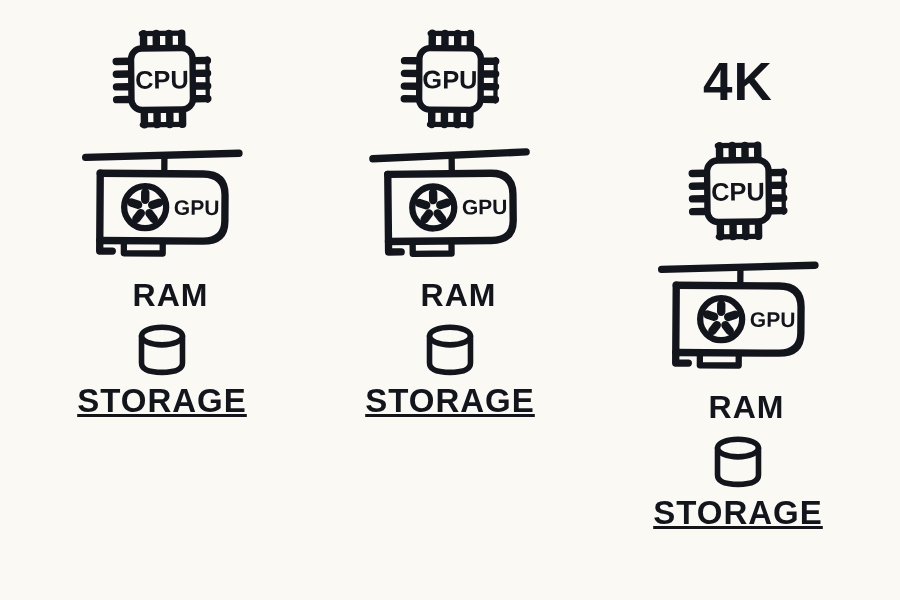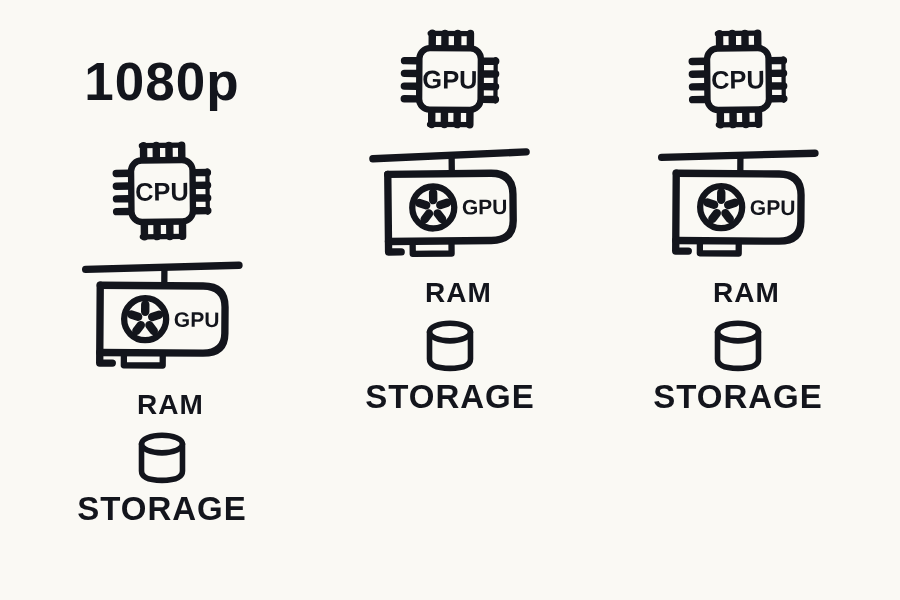--- a/index.html
+++ b/index.html
@@ -27,33 +27,34 @@
     height:58px;
     font-size:53px;
     font-weight:700;
     letter-spacing:1px;
     line-height:1.05;
   }
   .chip-icon-wrap{margin-top:26px;}
   .gpu-icon-wrap{margin-top:10px;}
   .ram-label{
     margin-top:18px;
-    font-size:28px;
+    font-size:32px;
     font-weight:700;
     letter-spacing:1px;
     line-height:1.1;
     margin-left:17px;
   }
   .cyl-icon-wrap{margin-top:10px;}
   .storage-label{
     margin-top:6px;
     font-size:33px;
     font-weight:700;
     letter-spacing:1px;
     line-height:1.1;
+    text-decoration:underline;
   }
   svg{display:block;}
   svg text{
     font-family:"Liberation Sans", sans-serif;
     font-weight:700;
     fill:#13151c;
   }
   .stroke{
     stroke:#13151c;
     fill:none;
@@ -109,21 +110,20 @@
     <g id="storage-cyl">
       <ellipse class="stroke" cx="31" cy="14" rx="22" ry="9.5" stroke-width="6"></ellipse>
       <path class="stroke" d="M9,14 V43 Q9,53 31,53 Q53,53 53,43 V14" stroke-width="6"></path>
     </g>
   </defs>
 </svg>
 
 <div class="canvas">
 
   <div class="spec-column">
-    <div class="res-title">1080p</div>
     <div class="chip-icon-wrap tilt-a">
       <svg width="106" height="106" viewBox="0 0 100 100">
         <use href="#chip-frame"></use>
         <text x="50" y="59" font-size="24" text-anchor="middle">CPU</text>
       </svg>
     </div>
     <div class="gpu-icon-wrap tilt-b">
       <svg width="168" height="118" viewBox="0 0 160 112">
         <use href="#gpu-card"></use>
         <text x="113" y="69" font-size="20" text-anchor="middle">GPU</text>
@@ -154,20 +154,21 @@
     <div class="ram-label">RAM</div>
     <div class="cyl-icon-wrap">
       <svg width="58" height="54" viewBox="0 0 62 58">
           <use href="#storage-cyl"></use>
         </svg>
     </div>
     <div class="storage-label">STORAGE</div>
   </div>
 
   <div class="spec-column">
+    <div class="res-title">4K</div>
     <div class="chip-icon-wrap tilt-a">
       <svg width="106" height="106" viewBox="0 0 100 100">
         <use href="#chip-frame"></use>
         <text x="50" y="59" font-size="24" text-anchor="middle">CPU</text>
       </svg>
     </div>
     <div class="gpu-icon-wrap tilt-b">
       <svg width="168" height="118" viewBox="0 0 160 112">
         <use href="#gpu-card"></use>
         <text x="113" y="69" font-size="20" text-anchor="middle">GPU</text>

